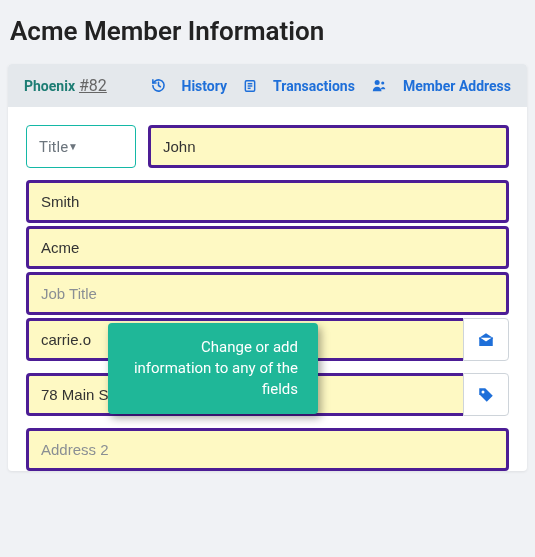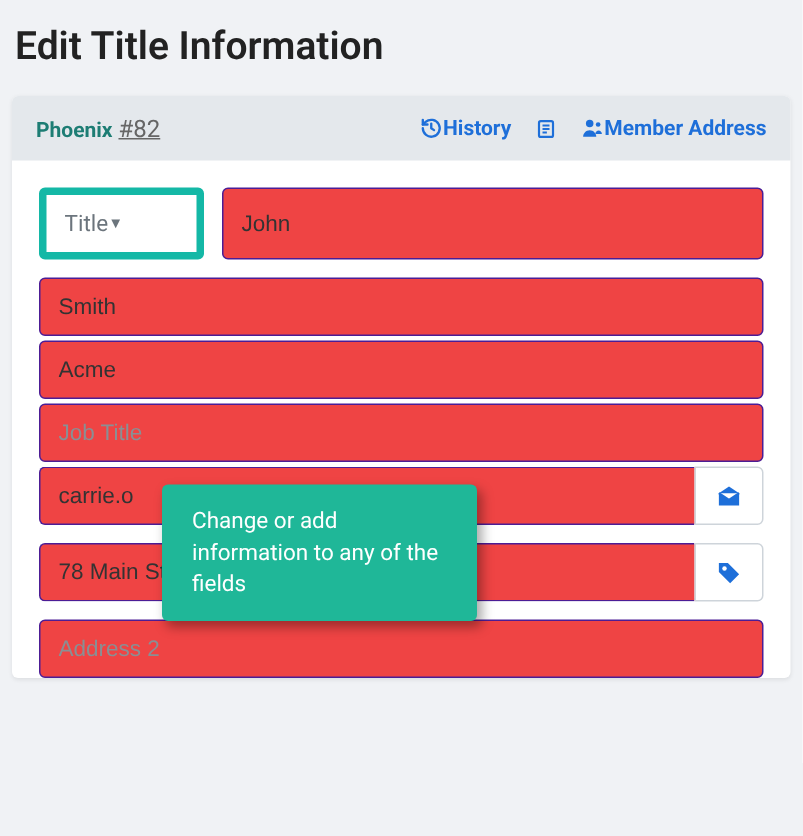--- a/index.html
+++ b/index.html
@@ -46,56 +46,56 @@
       gap: 16px;
       align-items: center;
     }
     .header-link {
       color: #1e6fd9;
       font-weight: 700;
       font-size: 14px;
       cursor: pointer;
       display: flex;
       align-items: center;
-      gap: 0;
+      gap: 16px;
     }
     .card-body {
       padding: 18px 18px 0 18px;
       position: relative;
     }
     .row {
       display: flex;
       gap: 12px;
       margin-bottom: 12px;
     }
     .title-select {
       width: 110px;
-      border: 5px solid #14b8a6;
+      border: 1px solid #14b8a6;
       border-radius: 4px;
       padding: 10px 12px;
       background: #fff;
       font-size: 15px;
       color: #6c757d;
       display: flex;
       align-items: center;
       justify-content: flex-start;
       cursor: pointer;
     }
     .title-select .caret {
       font-size: 10px;
       color: #6c757d;
     }
     .field {
       flex: 1;
-      border: 1px solid #4c1d95;
+      border: 3px solid #4c1d95;
       border-radius: 4px;
       padding: 10px 12px;
       font-size: 15px;
       color: #333;
-      background: #ef4444;
+      background: #fef9c3;
       outline: none;
       width: 100%;
     }
     .field::placeholder { color: #8a8f94; }
     .input-group {
       display: flex;
       margin-bottom: 12px;
     }
     .input-group .field {
       border-top-right-radius: 0;
@@ -114,34 +114,34 @@
       cursor: pointer;
     }
     .field-full { margin-bottom: 3px; }
     .tooltip {
       position: absolute;
       background: #1fb798;
       color: #fff;
       padding: 14px 20px;
       border-radius: 4px;
       font-size: 15px;
-      text-align: left;
+      text-align: right;
       line-height: 1.4;
       box-shadow: 3px 4px 8px rgba(0,0,0,0.35);
       top: 216px;
       left: 100px;
       width: 210px;
       z-index: 10;
     }
     svg { display: block; }
   </style>
 </head>
 <body>
 
-<h1 class="page-title">Edit Title Information</h1>
+<h1 class="page-title">Acme Member Information</h1>
 
 <div class="card">
   <div class="card-header">
     <div>
       <span class="member-label">Phoenix</span>
       <span class="member-id">#82</span>
     </div>
     <div class="header-links">
       <div class="header-link">
         <span>
@@ -155,20 +155,21 @@
       </div>
       <div class="header-link">
         <span>
           <svg width="14" height="14" viewBox="0 0 24 24" fill="none" stroke="#1e6fd9" stroke-width="2.5">
               <rect x="4" y="3" width="16" height="18" rx="2"></rect>
               <line x1="8" y1="8" x2="16" y2="8"></line>
               <line x1="8" y1="12" x2="16" y2="12"></line>
               <line x1="8" y1="16" x2="13" y2="16"></line>
             </svg>
         </span>
+        <span>Transactions</span>
       </div>
       <div class="header-link">
         <span>
           <svg width="16" height="15" viewBox="0 0 24 24" fill="#1e6fd9">
               <circle cx="9" cy="7" r="4"></circle>
               <path d="M2 21c0-3.9 3.1-7 7-7s7 3.1 7 7"></path>
               <circle cx="18" cy="8" r="2.5"></circle>
               <path d="M15 18c0-2 1.8-3.5 3.5-3.5S22 16 22 18"></path>
             </svg>
         </span>

